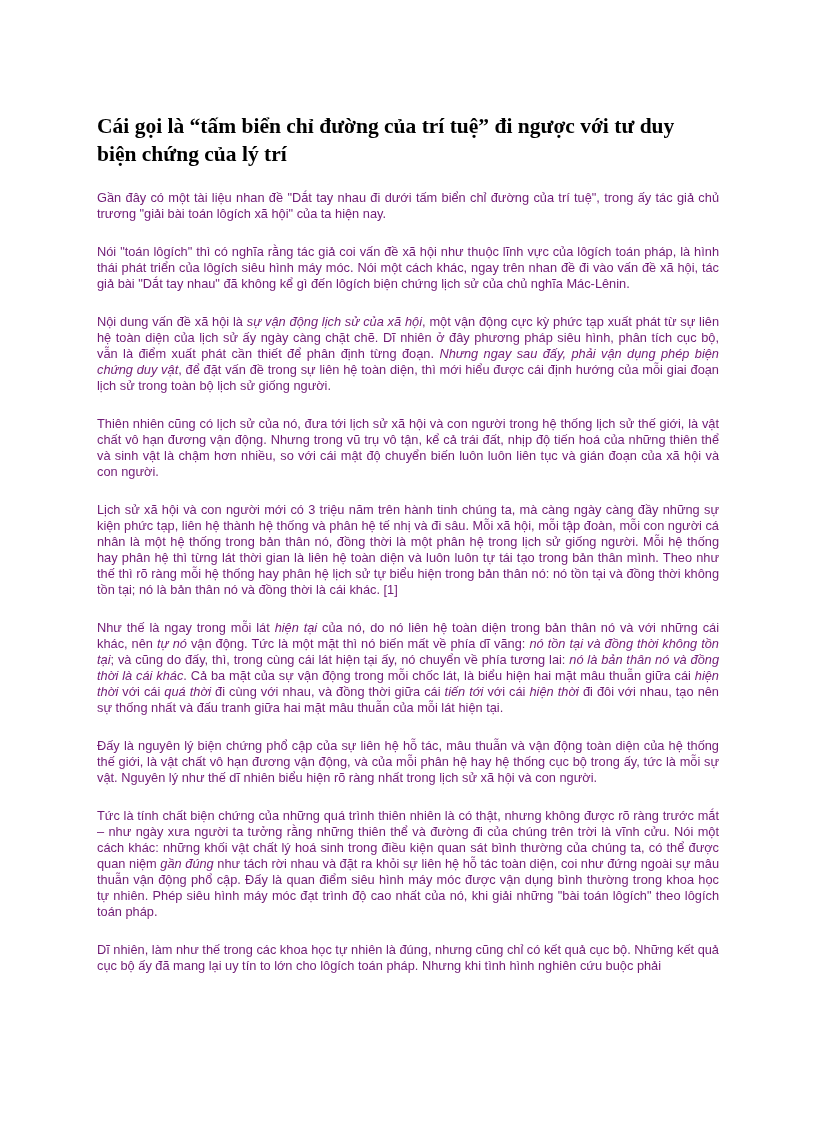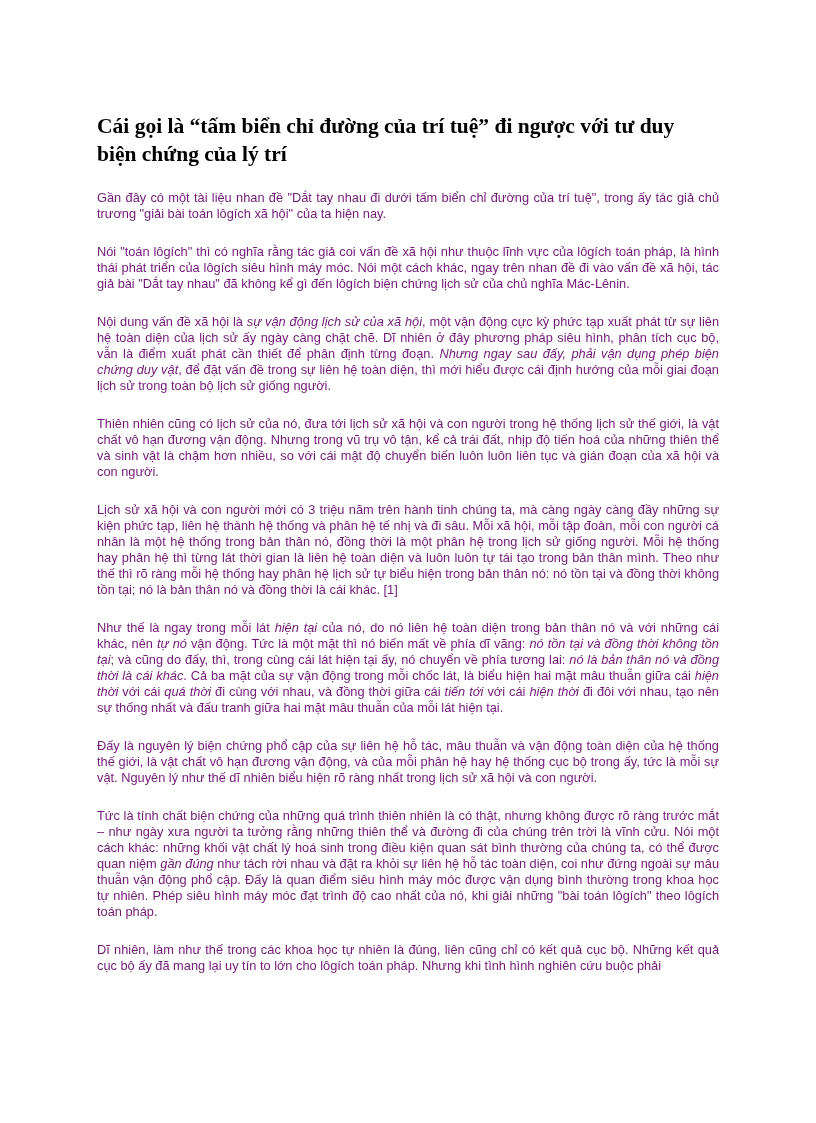--- a/index.html
+++ b/index.html
@@ -60,17 +60,17 @@
     <h1 class="title">Cái gọi là “tấm biển chỉ đường của trí tuệ” đi ngược với tư duy biện chứng của lý trí</h1>
     <div class="body" id="doc-body">
         <p><span>Gần đây có một tài liệu nhan đề "Dắt tay nhau đi dưới tấm biển chỉ đường của trí tuệ", trong ấy tác giả chủ trương "giải bài toán lôgích xã hội" của ta hiện nay.</span></p>
         <p><span>Nói "toán lôgích" thì có nghĩa rằng tác giả coi vấn đề xã hội như thuộc lĩnh vực của lôgích toán pháp, là hình thái phát triển của lôgích siêu hình máy móc. Nói một cách khác, ngay trên nhan đề đi vào vấn đề xã hội, tác giả bài "Dắt tay nhau" đã không kể gì đến lôgích biện chứng lịch sử của chủ nghĩa Mác-Lênin.</span></p>
         <p><span>Nội dung vấn đề xã hội là </span><em>sự vận động lịch sử của xã hội</em><span>, một vận động cực kỳ phức tạp xuất phát từ sự liên hệ toàn diện của lịch sử ấy ngày càng chặt chẽ. Dĩ nhiên ở đây phương pháp siêu hình, phân tích cục bộ, vẫn là điểm xuất phát cần thiết để phân định từng đoạn. </span><em>Nhưng ngay sau đấy, phải vận dụng phép biện chứng duy vật</em><span>, để đặt vấn đề trong sự liên hệ toàn diện, thì mới hiểu được cái định hướng của mỗi giai đoạn lịch sử trong toàn bộ lịch sử giống người.</span></p>
         <p><span>Thiên nhiên cũng có lịch sử của nó, đưa tới lịch sử xã hội và con người trong hệ thống lịch sử thế giới, là vật chất vô hạn đương vận động. Nhưng trong vũ trụ vô tận, kể cả trái đất, nhịp độ tiến hoá của những thiên thể và sinh vật là chậm hơn nhiều, so với cái mật độ chuyển biến luôn luôn liên tục và gián đoạn của xã hội và con người.</span></p>
         <p><span>Lịch sử xã hội và con người mới có 3 triệu năm trên hành tinh chúng ta, mà càng ngày càng đầy những sự kiện phức tạp, liên hệ thành hệ thống và phân hệ tế nhị và đi sâu. Mỗi xã hội, mỗi tập đoàn, mỗi con người cá nhân là một hệ thống trong bản thân nó, đồng thời là một phân hệ trong lịch sử giống người. Mỗi hệ thống hay phân hệ thì từng lát thời gian là liên hệ toàn diện và luôn luôn tự tái tạo trong bản thân mình. Theo như thế thì rõ ràng mỗi hệ thống hay phân hệ lịch sử tự biểu hiện trong bản thân nó: nó tồn tại và đồng thời không tồn tại; nó là bản thân nó và đồng thời là cái khác. [1]</span></p>
         <p><span>Như thế là ngay trong mỗi lát </span><em>hiện tại</em><span> của nó, do nó liên hệ toàn diện trong bản thân nó và với những cái khác, nên </span><em>tự nó</em><span> vận động. Tức là một mặt thì nó biến mất về phía dĩ vãng: </span><em>nó tồn tại và đồng thời không tồn tại</em><span>; và cũng do đấy, thì, trong cùng cái lát hiện tại ấy, nó chuyển về phía tương lai: </span><em>nó là bản thân nó và đồng thời là cái khác</em><span>. Cả ba mặt của sự vận động trong mỗi chốc lát, là biểu hiện hai mặt mâu thuẫn giữa cái </span><em>hiện thời</em><span> với cái </span><em>quá thời</em><span> đi cùng với nhau, và đồng thời giữa cái </span><em>tiến tới</em><span> với cái </span><em>hiện thời</em><span> đi đôi với nhau, tạo nên sự thống nhất và đấu tranh giữa hai mặt mâu thuẫn của mỗi lát hiện tại.</span></p>
         <p><span>Đấy là nguyên lý biện chứng phổ cập của sự liên hệ hỗ tác, mâu thuẫn và vận động toàn diện của hệ thống thế giới, là vật chất vô hạn đương vận động, và của mỗi phân hệ hay hệ thống cục bộ trong ấy, tức là mỗi sự vật. Nguyên lý như thế dĩ nhiên biểu hiện rõ ràng nhất trong lịch sử xã hội và con người.</span></p>
         <p><span>Tức là tính chất biện chứng của những quá trình thiên nhiên là có thật, nhưng không được rõ ràng trước mắt – như ngày xưa người ta tưởng rằng những thiên thể và đường đi của chúng trên trời là vĩnh cửu. Nói một cách khác: những khối vật chất lý hoá sinh trong điều kiện quan sát bình thường của chúng ta, có thể được quan niệm </span><em>gần đúng</em><span> như tách rời nhau và đặt ra khỏi sự liên hệ hỗ tác toàn diện, coi như đứng ngoài sự mâu thuẫn vận động phổ cập. Đấy là quan điểm siêu hình máy móc được vận dụng bình thường trong khoa học tự nhiên. Phép siêu hình máy móc đạt trình độ cao nhất của nó, khi giải những "bài toán lôgích" theo lôgích toán pháp.</span></p>
-        <p><span>Dĩ nhiên, làm như thế trong các khoa học tự nhiên là đúng, liên cũng chỉ có kết quả cục bộ. Những kết quả cục bộ ấy đã mang lại uy tín to lớn cho lôgích toán pháp. Nhưng khi tình hình nghiên cứu buộc phải</span></p>
+        <p><span>Dĩ nhiên, làm như thế trong các khoa học tự nhiên là đúng, nhưng cũng chỉ có kết quả cục bộ. Những kết quả cục bộ ấy đã mang lại uy tín to lớn cho lôgích toán pháp. Nhưng khi tình hình nghiên cứu buộc phải</span></p>
       </div>
   </div>
   <div class="page-break-line"></div>
 </div>
 
 </body></html>

